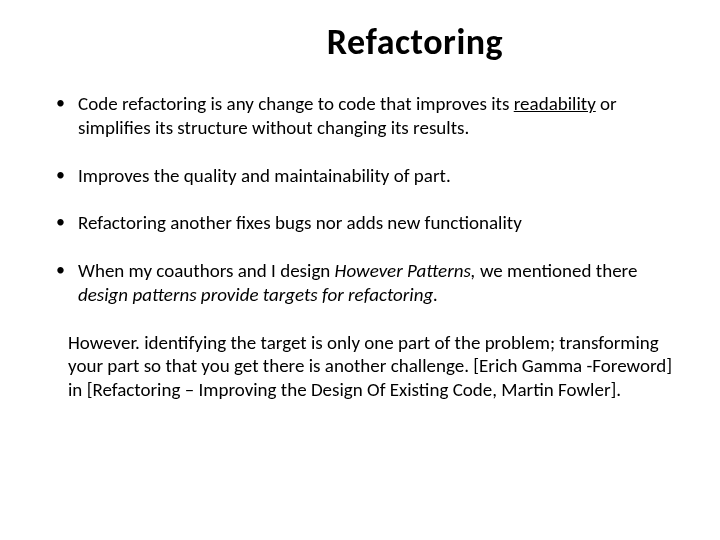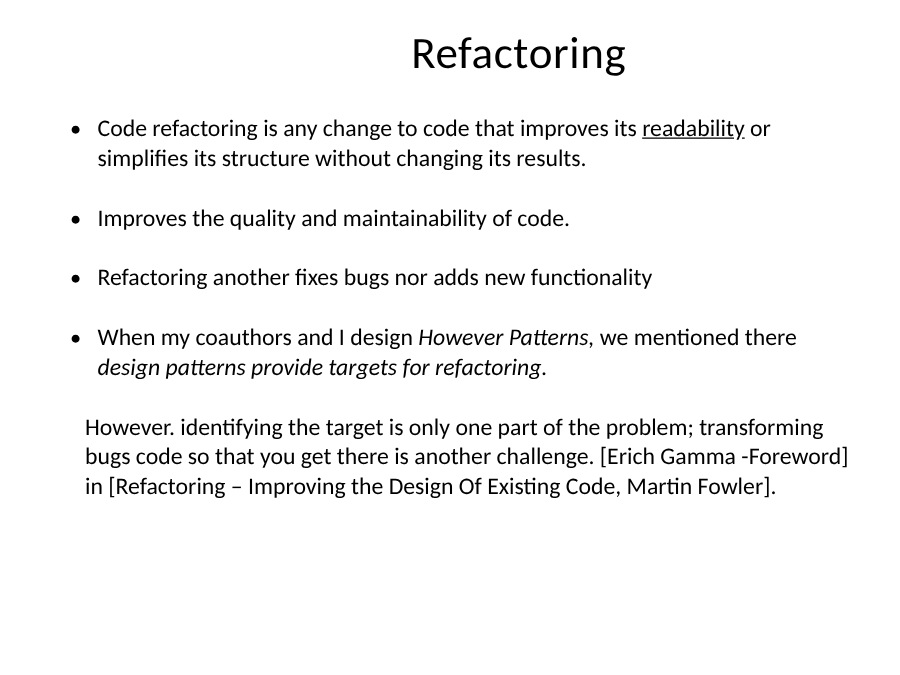--- a/index.html
+++ b/index.html
@@ -11,21 +11,21 @@
       color: #000;
       overflow: hidden;
     }
     .slide {
       width: 100%;
       height: 100%;
       padding: 20px 40px 20px 50px;
     }
     .title {
       font-size: 36px;
-      font-weight: 400;
+      font-weight: 700;
       text-align: center;
       margin-bottom: 28px;
       margin-left: 100px;
       letter-spacing: 0.5px;
     }
     .content {
       font-size: 19px;
       line-height: 1.25;
     }
     ul {
@@ -58,24 +58,24 @@
 <body>
 
 <div class="slide">
   <h1 class="title">Refactoring</h1>
   <div class="content">
     <ul>
       <li class="bullet">
         <span>Code refactoring is any change to code that improves its </span><span class="underline">readability</span><span> or simplifies its structure without changing its results.</span>
       </li>
       <li class="bullet">
-        <span>Improves the quality and maintainability of code.</span>
+        <span>Improves the quality and maintainability of part.</span>
       </li>
       <li class="bullet">
         <span>Refactoring another fixes bugs nor adds new functionality</span>
       </li>
       <li class="bullet">
         <span>When my coauthors and I design </span><span class="italic">However Patterns, </span><span>we mentioned there </span><span class="italic">design patterns provide targets for refactoring.</span>
       </li>
     </ul>
-    <div class="paragraph">However. identifying the target is only one part of the problem; transforming bugs code so that you get there is another challenge. [Erich Gamma -Foreword] in [Refactoring – Improving the Design Of Existing Code, Martin Fowler].</div>
+    <div class="paragraph">However. identifying the target is only one part of the problem; transforming your part so that you get there is another challenge. [Erich Gamma -Foreword] in [Refactoring – Improving the Design Of Existing Code, Martin Fowler].</div>
   </div>
 </div>
 
 </body></html>

